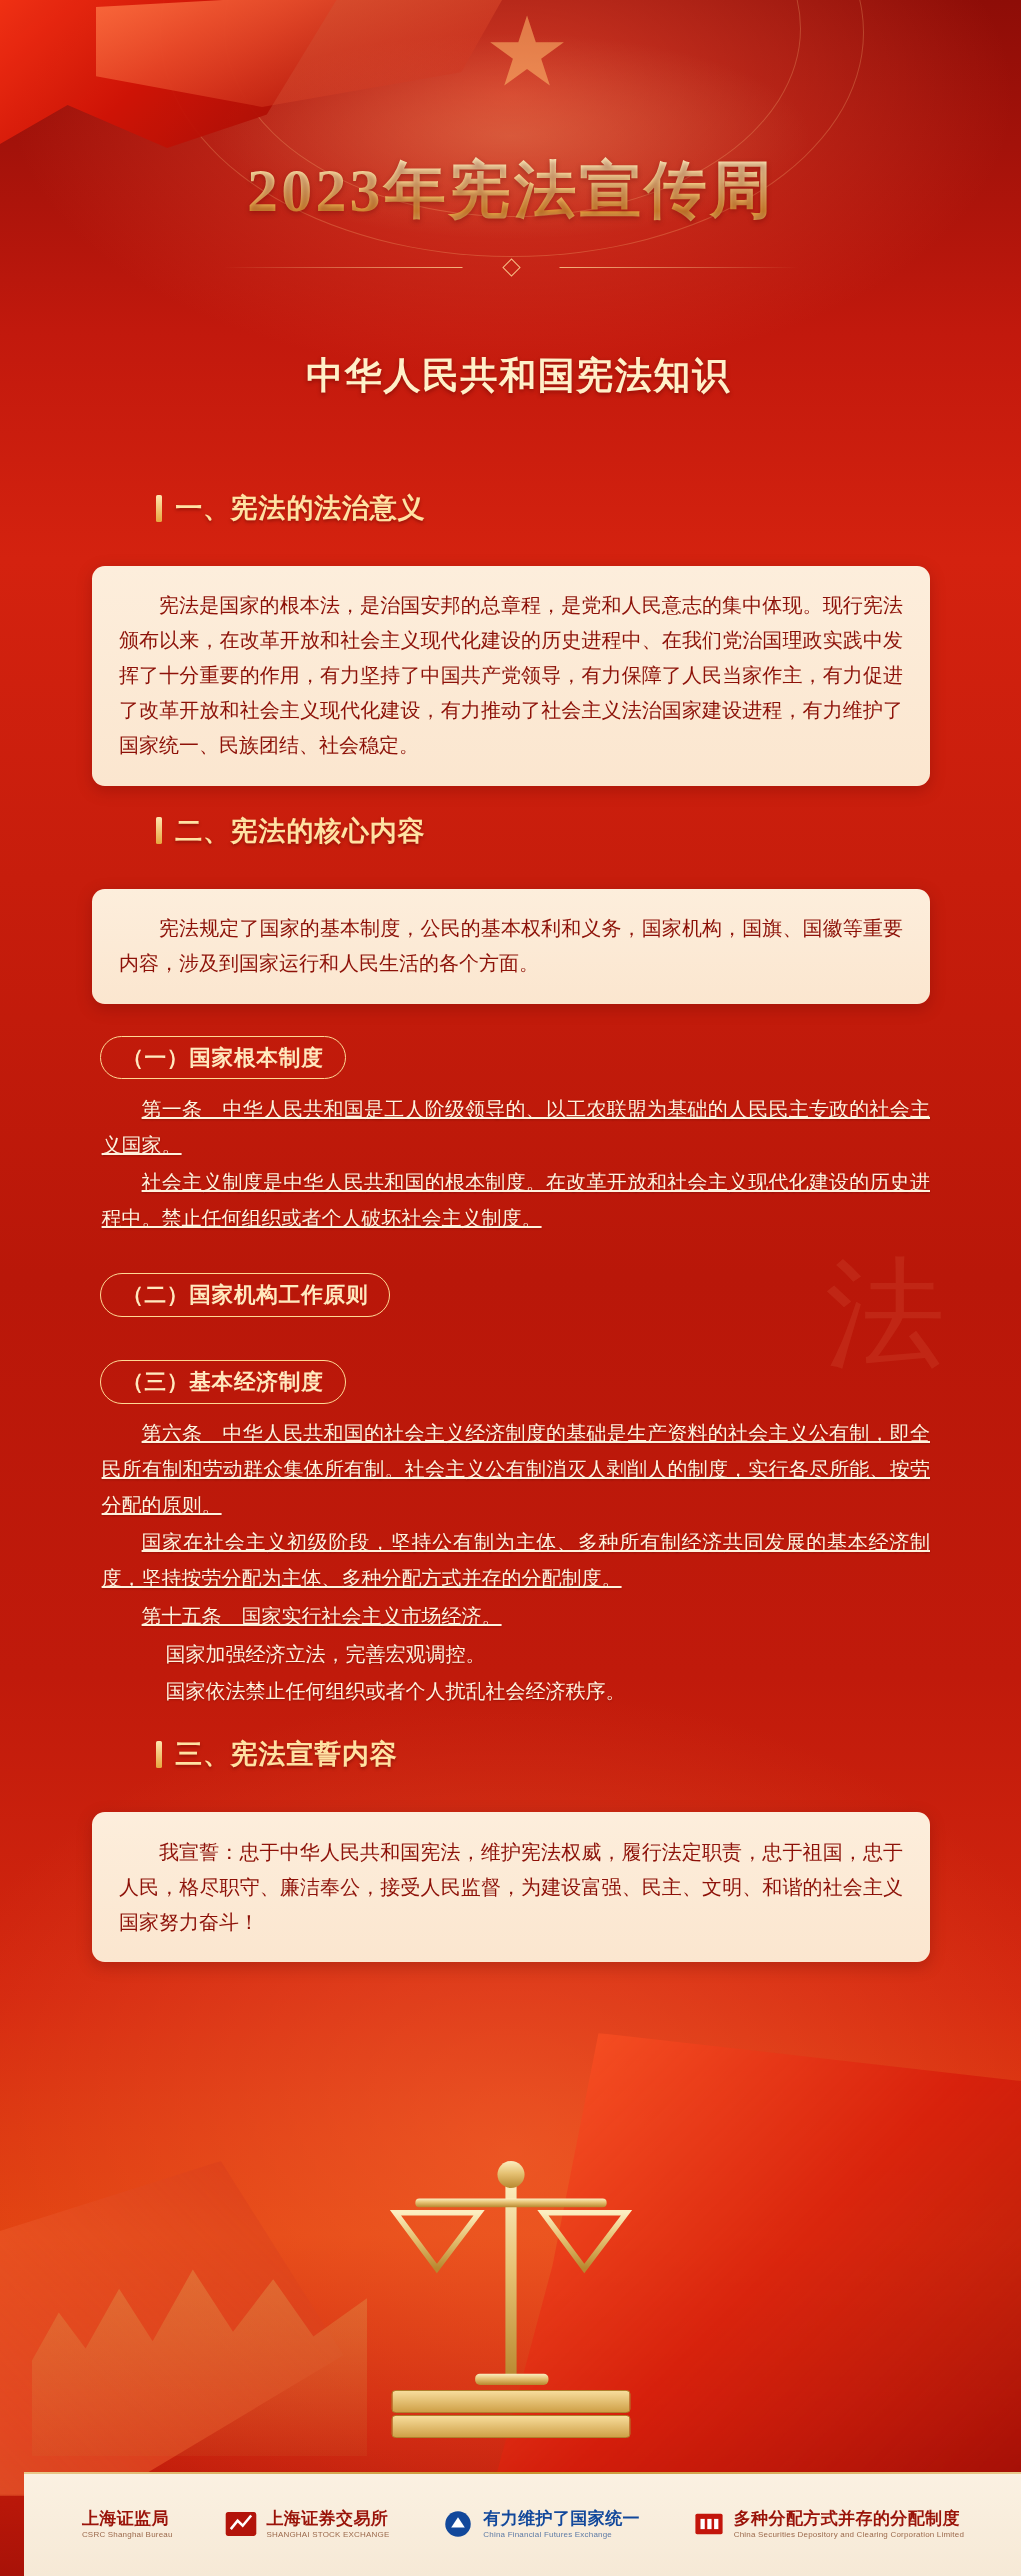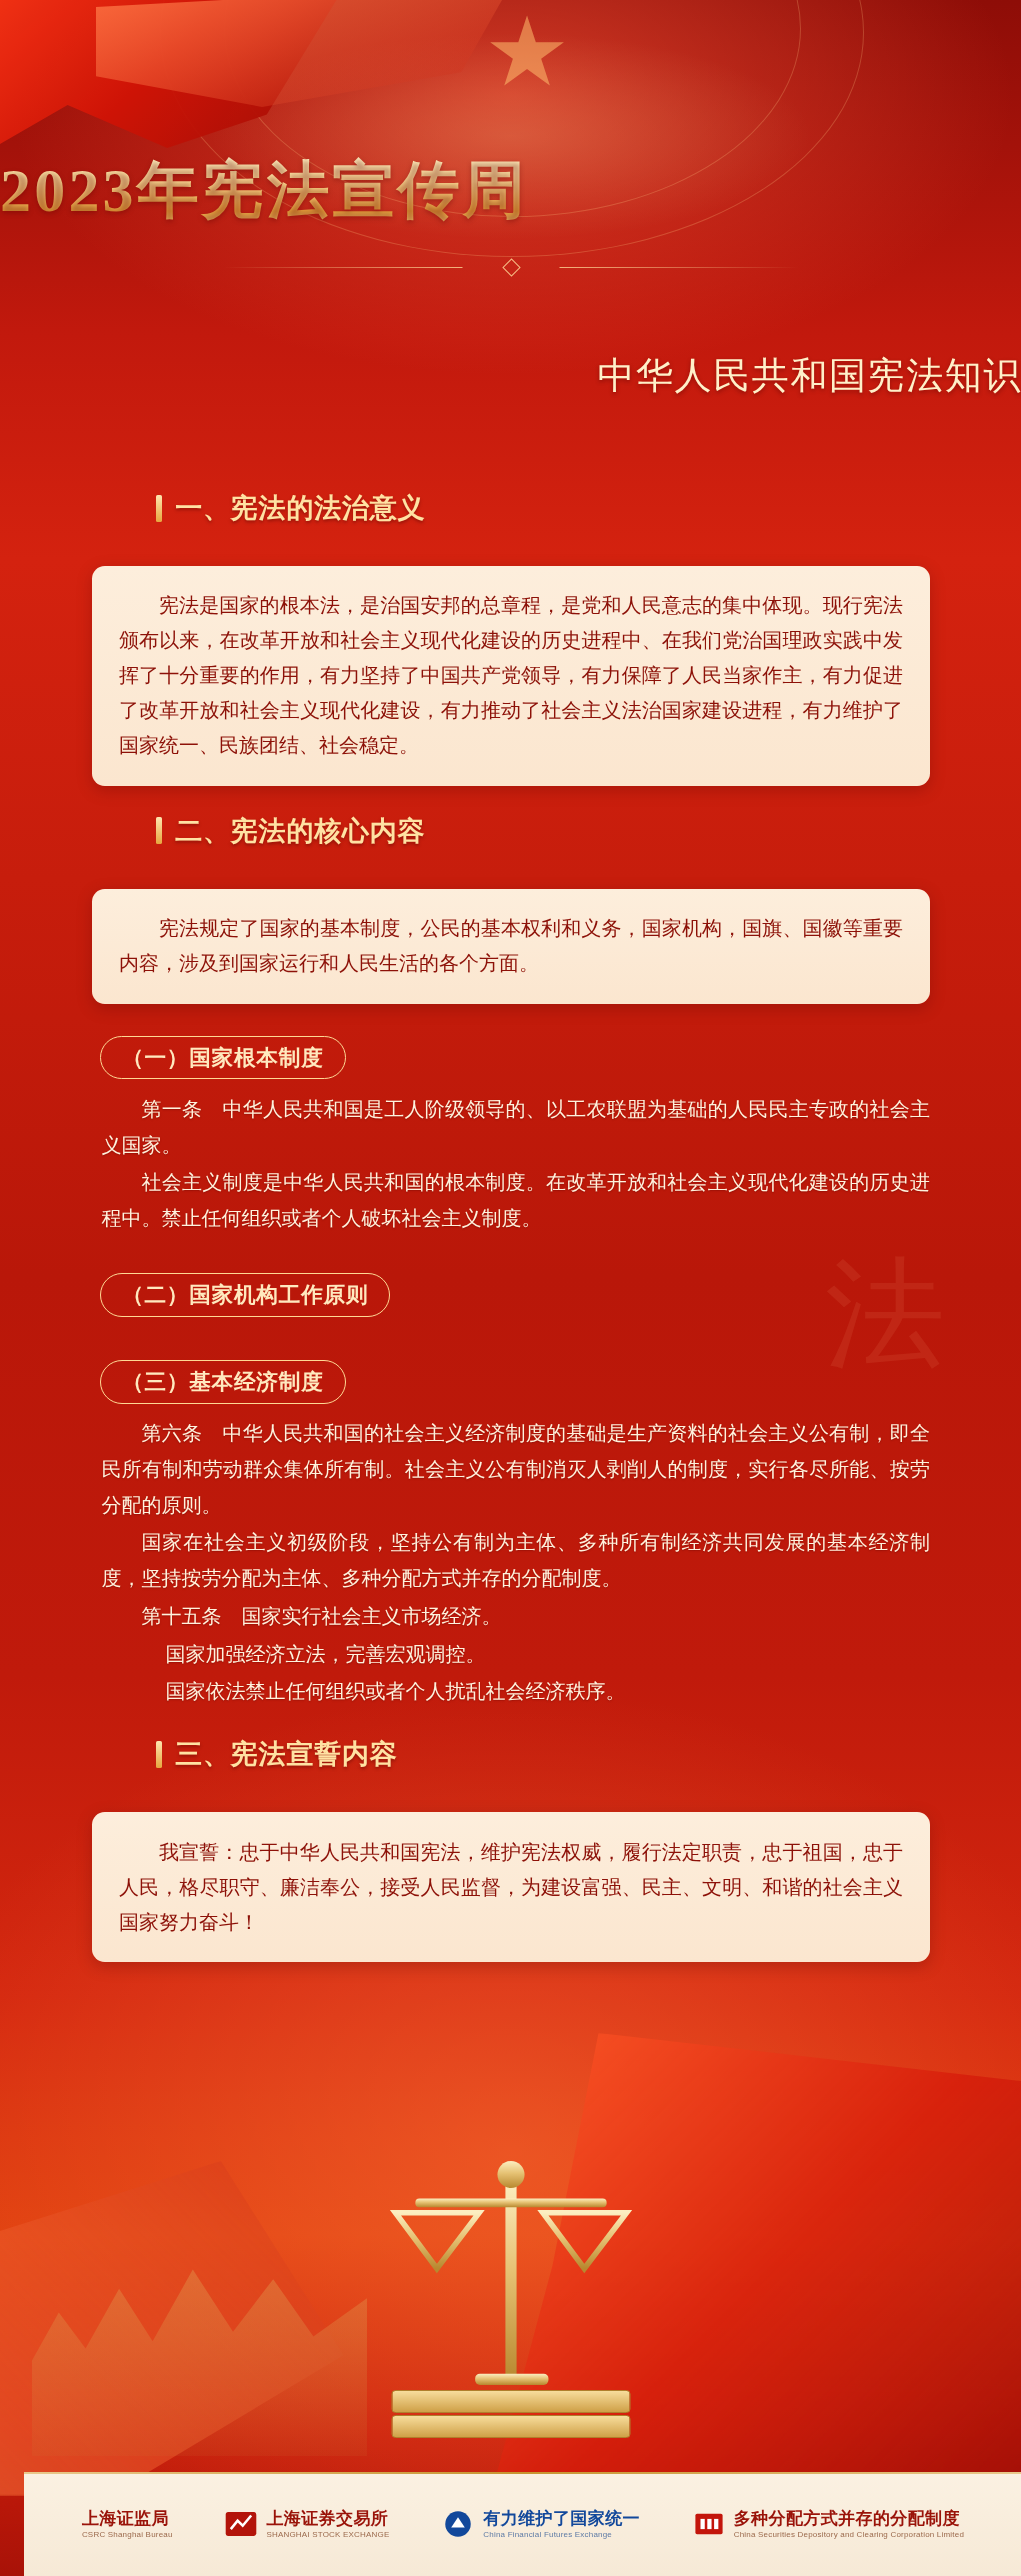--- a/index.html
+++ b/index.html
@@ -72,21 +72,21 @@
     position: absolute;
     top: 32px; left: 50%;
     transform: translateX(-50%);
     width: 607px; height: 208px;
     background: radial-gradient(ellipse at center, rgba(255,220,150,0.22) 0%, rgba(255,150,70,0) 70%);
   }
   
   .main-title {
     position: absolute;
     top: 148px; left: 0; right: 0;
-    text-align: left;
+    text-align: center;
     font-family: "Liberation Serif", "DejaVu Serif", serif;
     font-weight: bold;
     font-size: 62px;
     letter-spacing: 3.2px;
     color: #ffd98a;
     background: linear-gradient(180deg, #fff4cf 0%, #ffdc94 40%, #e8a23c 75%, #f6d58f 100%);
     -webkit-background-clip: text;
     background-clip: text;
     -webkit-text-fill-color: transparent;
     text-shadow: 0 2.4px 4.8px rgba(90,0,0,.35);
@@ -112,23 +112,23 @@
     position: absolute;
     left: 50%; top: 6.4px;
     transform: translateX(-50%) rotate(45deg);
     width: 11.2px; height: 11.2px;
     border: 0.8px solid rgba(255,215,150,.85);
   }
   
   .sub-title {
     position: absolute;
     top: 351px; left: 15px; right: 0;
-    text-align: right;
+    text-align: center;
     font-size: 37px;
-    font-weight: normal;
+    font-weight: bold;
     letter-spacing: 1.6px;
     color: #fff0c9;
     font-family: "Liberation Sans", sans-serif;
     text-shadow: 0 1.6px 4px rgba(80,0,0,.45);
   }
   
   .content {
     position: absolute;
     top: 463px;
     left: 92px;
@@ -183,21 +183,21 @@
   .para-block { margin: 0 0 4.8px 9.6px; }
   .para {
     margin: 0 0 1.6px 0;
     color: #fff2dd;
     font-size: 20px;
     line-height: 36px;
     text-align: justify;
     font-family: "Liberation Sans", sans-serif;
     text-shadow: 0 0.8px 1.6px rgba(80,0,0,.35);
   }
-  .para.indent { text-indent: 2em; }
+  .para.indent { text-indent: 2em; text-decoration: underline; }
   .para.indent3 { text-indent: 3.2em; }
   .oath p {
     text-indent: 2em;
   }
   
   .bottom-art {
     position: absolute;
     left: 0; right: 0; bottom: 0;
     height: 607px;
     overflow: hidden;

